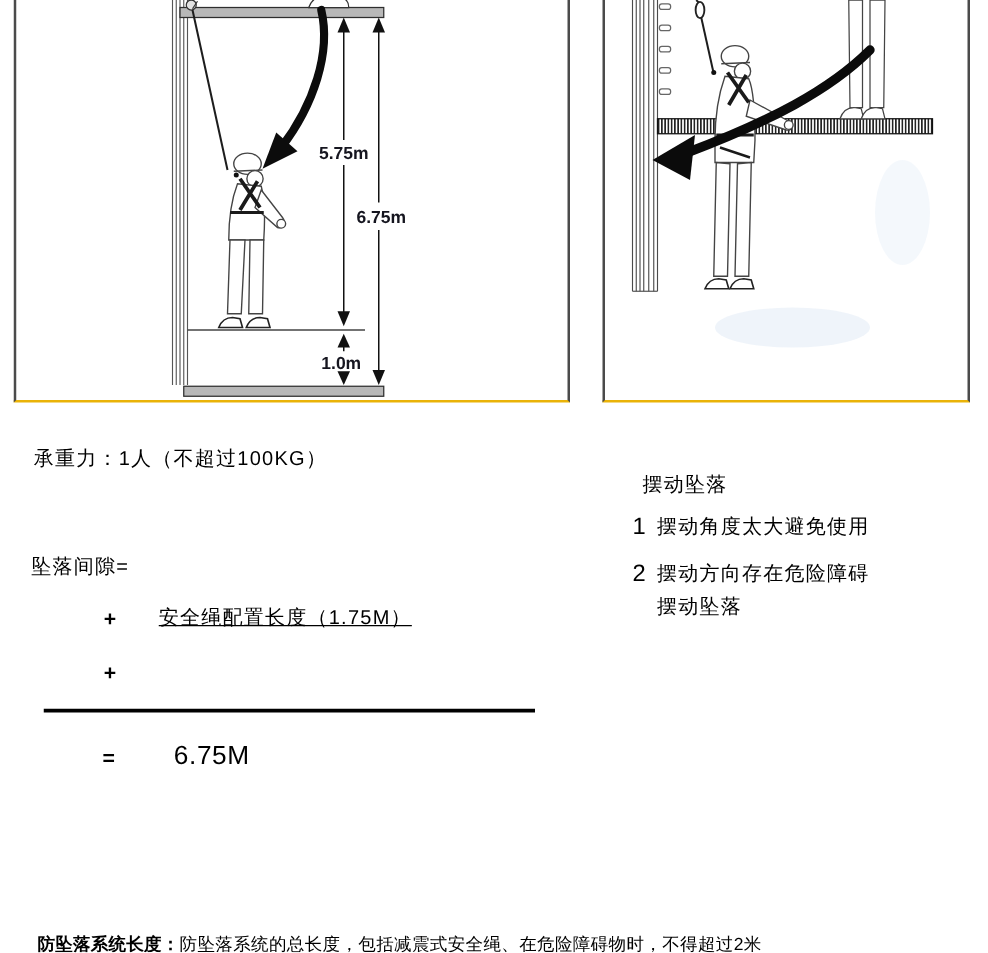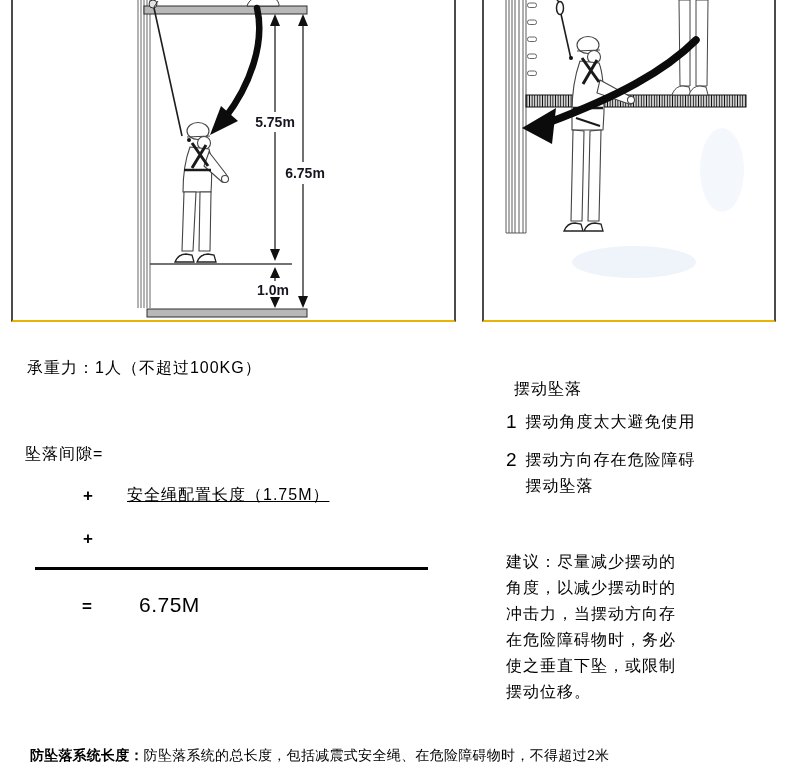--- a/index.html
+++ b/index.html
@@ -188,24 +188,18 @@
     <span class="item-num">1</span>
     <span class="cjk">摆动角度太大避免使用</span>
   </div>
 
   <div class="abs item-row" style="left:506px;top:447px;">
     <span class="item-num">2</span>
     <span class="cjk" style="white-space:pre-line;">摆动方向存在危险障碍
 摆动坠落</span>
   </div>
 
-  <div class="abs cjk" style="left:506px;top:549px;">建议：尽量减少摆动的
-角度，以减少摆动时的
-冲击力，当摆动方向存
-在危险障碍物时，务必
-使之垂直下坠，或限制
-摆动位移。</div>
 
   <div class="abs footer-line" style="left:30px;top:747px;">
     <b>防坠落系统长度：</b><span>防坠落系统的总长度，包括减震式安全绳、在危险障碍物时，不得超过2米</span>
   </div>
 
 </div>
 
 </body></html>

